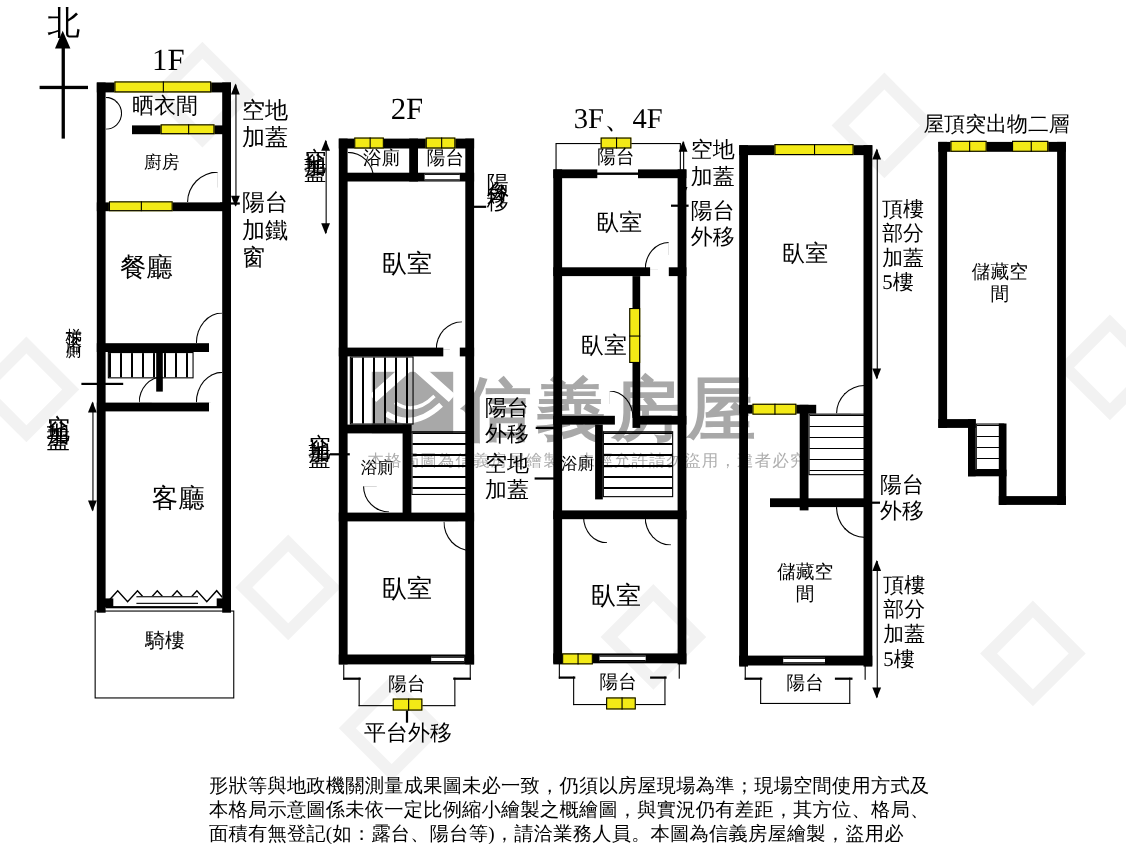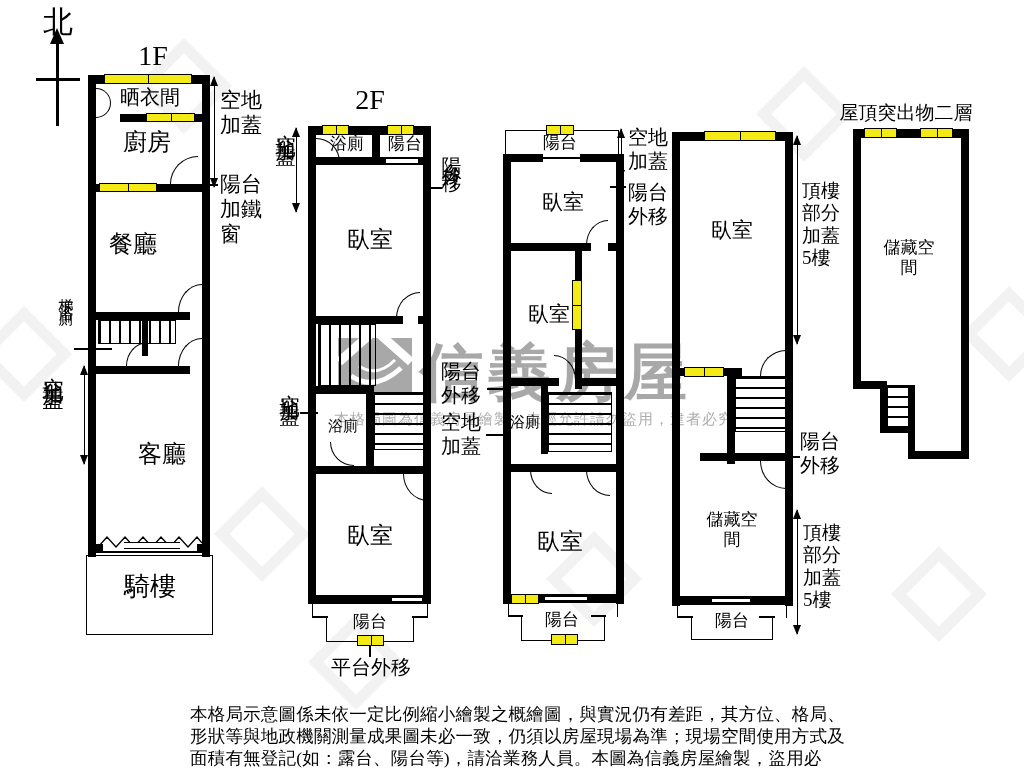--- a/index.html
+++ b/index.html
@@ -79,24 +79,24 @@
 
   <svg class="abs" style="left:98px;top:534px" width="104" height="16" viewBox="0 0 104 16">
     <polyline points="0,13 9,3 18,13 27,3 36,13 45,3 54,13 63,3 72,13 81,3 90,13 99,3 104,9" fill="none" stroke="#000" stroke-width="1.3"></polyline>
   </svg>
   <div class="open" style="left:124px;top:542px;width:56px;height:7px"></div>
   <div class="w" style="left:95px;top:544px;width:8px;height:8px"></div>
   <div class="w" style="left:197px;top:544px;width:8px;height:8px"></div>
   <div class="w" style="left:96px;top:551px;width:110px;height:2px"></div>
 
   <div class="box" style="left:86px;top:555px;width:127px;height:80px"></div>
-  <div class="lbl" style="left:96px;top:572px;width:108px;font-size:26px">騎樓</div>
+  <div class="lbl" style="left:96px;top:572px;width:108px;font-size:18px">騎樓</div>
 
   <div class="lbl" style="left:106px;top:86px;width:88px;font-size:20px">晒衣間</div>
-  <div class="lbl" style="left:114px;top:128px;width:66px;font-size:24px">廚房</div>
+  <div class="lbl" style="left:114px;top:140px;width:66px;font-size:16px">廚房</div>
   <div class="lbl" style="left:98px;top:230px;width:70px;font-size:24px">餐廳</div>
   <div class="lbl" style="left:128px;top:440px;width:68px;font-size:24px">客廳</div>
 
   <div class="lblv" style="left:58px;top:286px;font-size:15px;letter-spacing:4px">梯下浴廁</div>
   <div class="ld" style="left:74px;top:348px;width:38px"></div>
   <div class="lblv" style="left:42px;top:360px;font-size:21px;letter-spacing:4px">空地加蓋</div>
   <div class="dim" style="left:84px;top:366px;height:98px">
       <i class="u"></i>
       <i class="d"></i>
     </div>
@@ -156,20 +156,21 @@
       <i class="u"></i>
       <i class="d"></i>
     </div>
   <div class="lblv" style="left:276px;top:118px;font-size:20px;letter-spacing:4px">空地加蓋</div>
   <div class="ld" style="left:300px;top:412px;width:18px"></div>
   <div class="lblv" style="left:280px;top:378px;font-size:20px;letter-spacing:4px">空地加蓋</div>
 
   <div class="lblv" style="left:442px;top:142px;font-size:20px;letter-spacing:5px">陽台外移</div>
   <div class="ld" style="left:424px;top:187px;width:18px"></div>
 
+  <div class="ttl" style="left:498px;top:90px;width:128px;font-size:26px">3F、4F</div>
 
   <div class="box" style="left:505px;top:130px;width:114px;height:28px"></div>
   <div class="win" style="left:546px;top:125px;width:28px;height:10px"></div>
   <div class="lbl" style="left:536px;top:133px;width:48px;font-size:17px">陽台</div>
 
   <div class="w" style="left:503px;top:154px;width:40px;height:8px"></div>
   <div class="w" style="left:580px;top:154px;width:44px;height:8px"></div>
   <div class="w" style="left:540px;top:157px;width:44px;height:2px"></div>
   <div class="w" style="left:503px;top:154px;width:8px;height:450px"></div>
   <div class="w" style="left:616px;top:154px;width:8px;height:450px"></div>
@@ -271,18 +272,18 @@
       <rect x="1" y="12" width="74" height="56" fill="#a8a8a8"></rect>
       <path d="M2,36 L38,4 L74,36" fill="none" stroke="#ffffff" stroke-width="9"></path>
       <path d="M14,50 Q38,66 64,42" fill="none" stroke="#ffffff" stroke-width="5"></path>
       <path d="M22,40 Q40,52 58,34" fill="none" stroke="#ffffff" stroke-width="3"></path>
     </svg>
     <div class="wm-brand" style="left:420px;top:330px;font-size:63px">信義房屋</div>
     <div class="wm-note" style="left:334px;top:410px;font-size:15px">本格局圖為信義房屋繪製，未經允許請勿盜用，違者必究</div>
   </div>
 
   <div class="disc" style="left:190px;top:703px;width:660px">
+    <div>形狀等與地政機關測量成果圖未必一致，仍須以房屋現場為準；現場空間使用方式及</div>
     <div>本格局示意圖係未依一定比例縮小繪製之概繪圖，與實況仍有差距，其方位、格局、</div>
-    <div>形狀等與地政機關測量成果圖未必一致，仍須以房屋現場為準；現場空間使用方式及</div>
     <div>面積有無登記(如：露台、陽台等)，請洽業務人員。本圖為信義房屋繪製，盜用必究。</div>
   </div>
 
 </div>
 
 </body></html>

